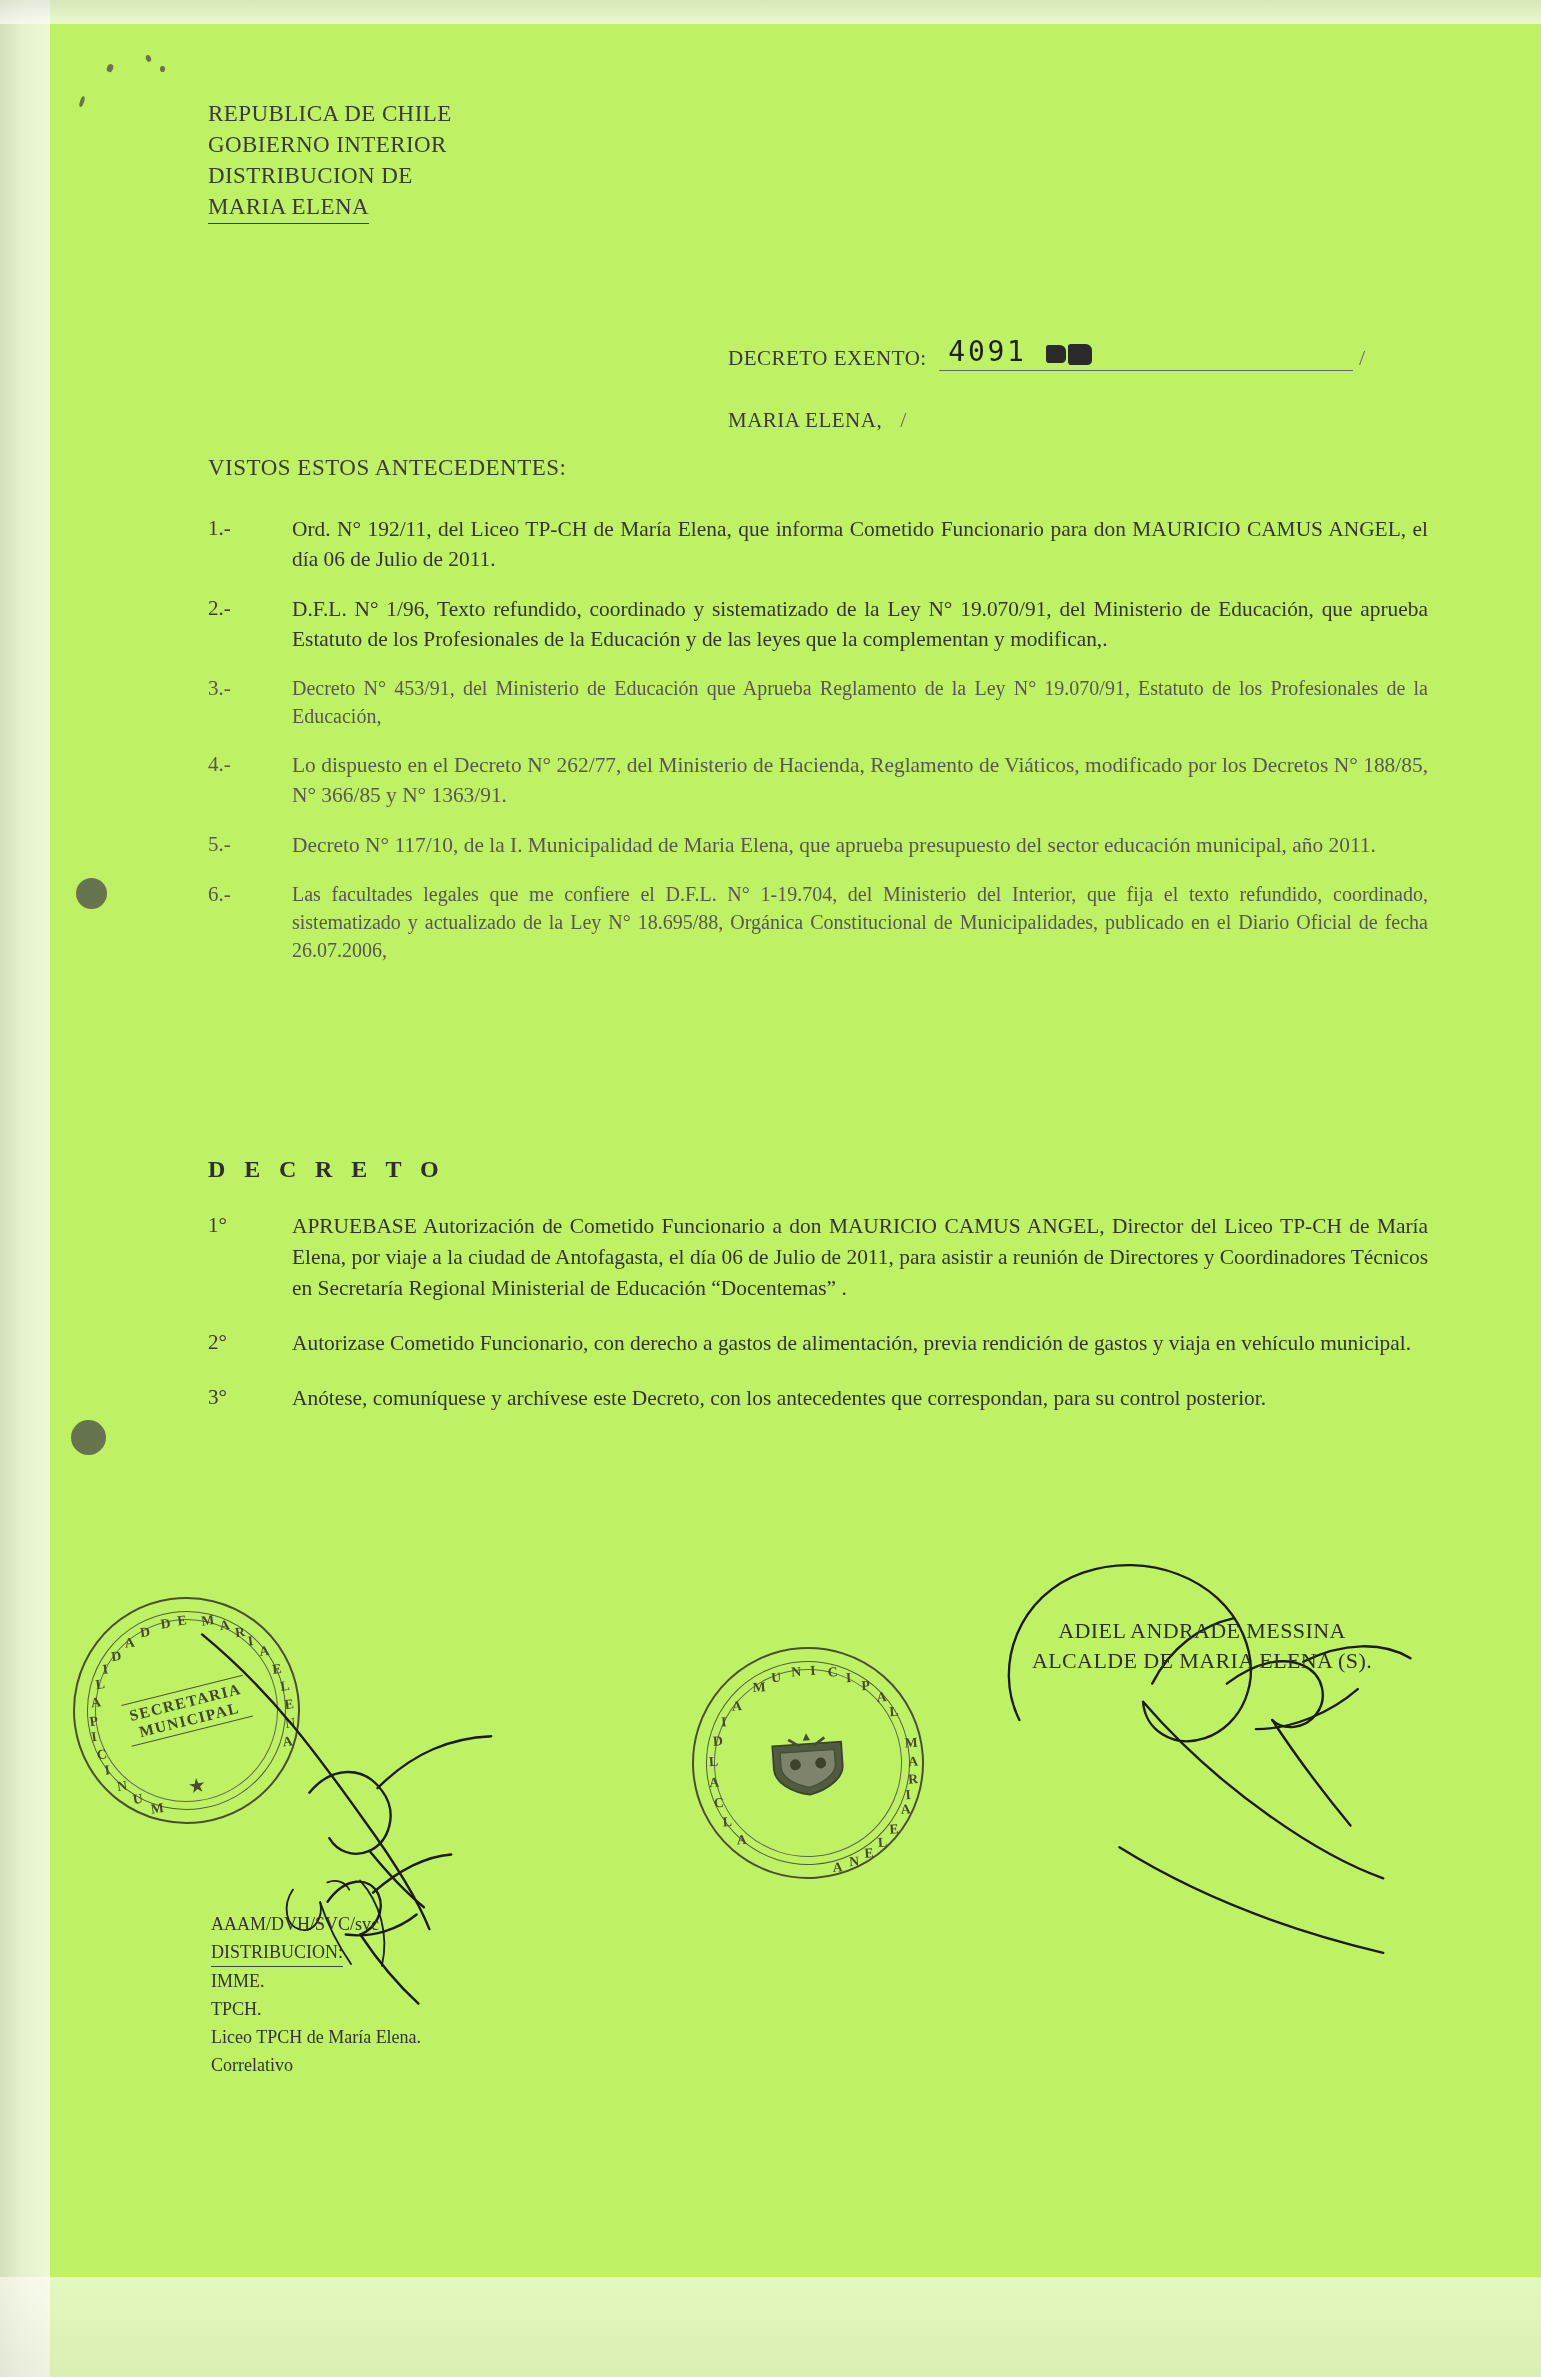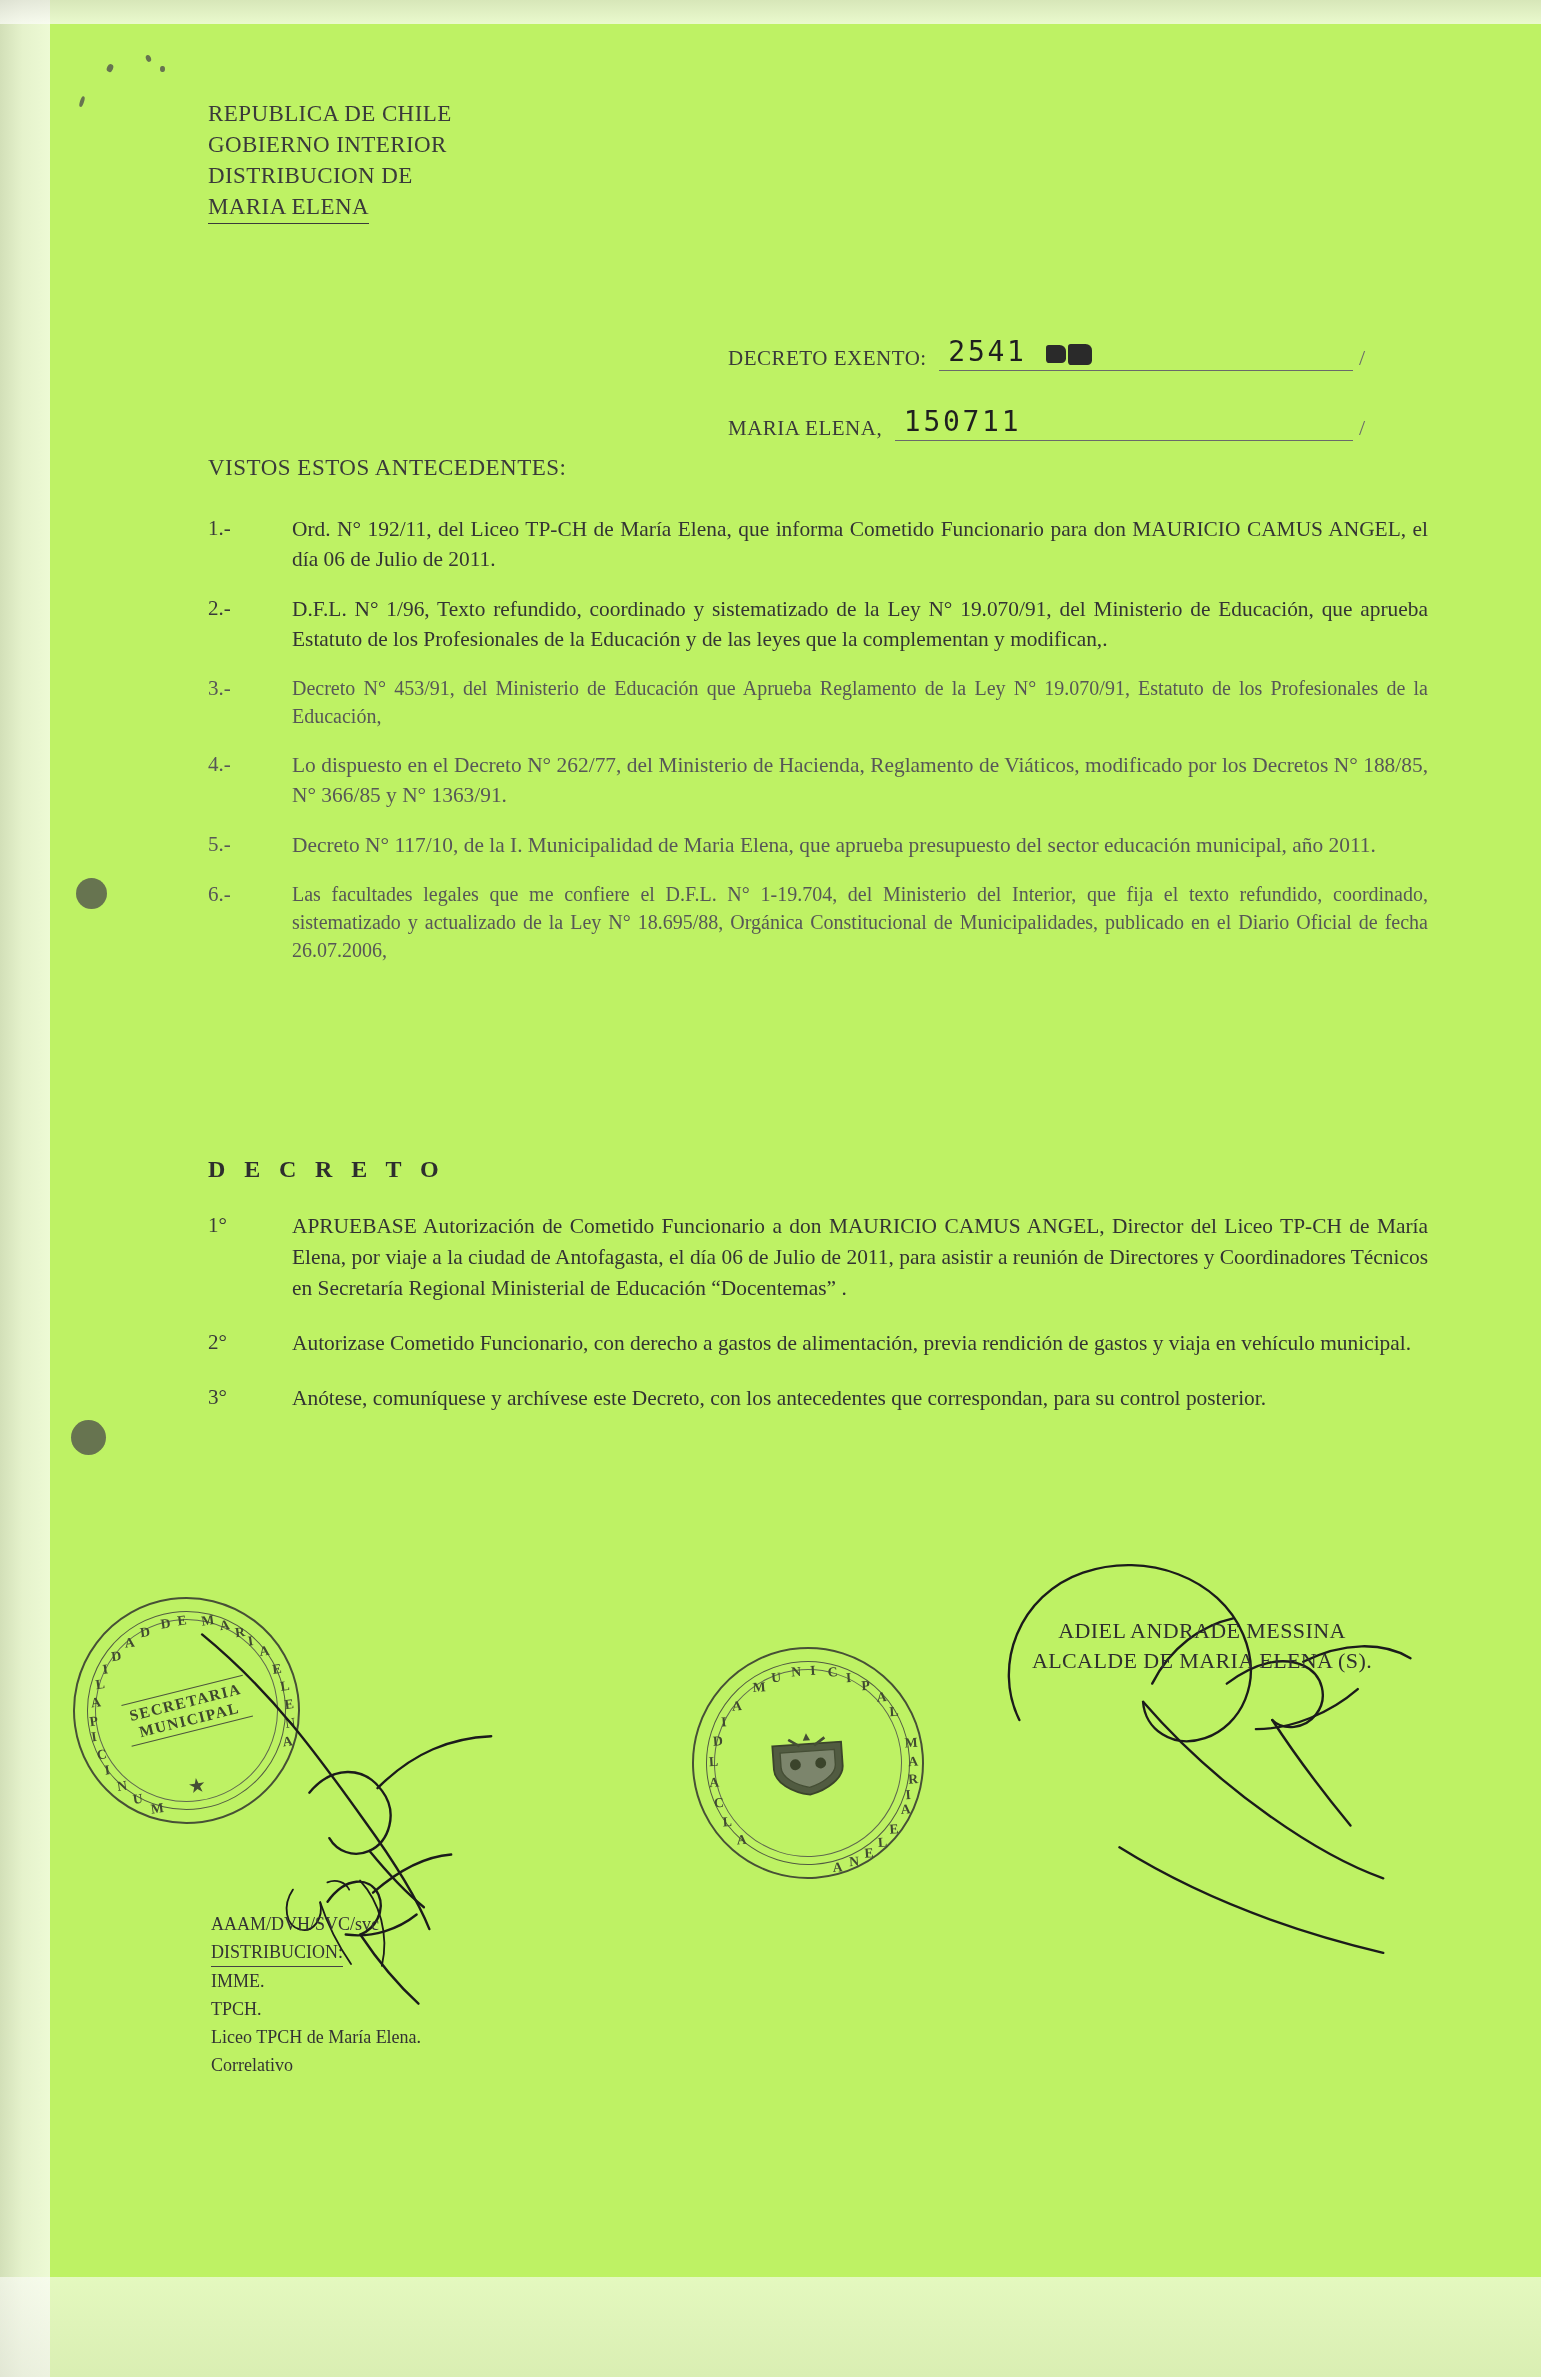--- a/index.html
+++ b/index.html
@@ -342,31 +342,28 @@
     <div>REPUBLICA DE CHILE</div>
     <div>GOBIERNO  INTERIOR</div>
     <div>DISTRIBUCION DE</div>
     <div><span class="underlined">MARIA ELENA</span></div>
   </div>
 
   <div class="decreto-block">
     <div class="dline">
       <div class="dlabel">DECRETO EXENTO:</div>
       <div class="dvalue-wrap">
-        <span class="dvalue">2541</span>
+        <span class="dvalue">4091</span>
         <span class="ink-blot" style="left:107px;bottom:7.3px;width:20px;height:18px;"></span>
         <span class="ink-blot" style="left:129px;bottom:5.5px;width:24px;height:21px;"></span>
       </div>
       <div class="dslash">/</div>
     </div>
     <div class="dline">
       <div class="dlabel">MARIA ELENA,</div>
-      <div class="dvalue-wrap">
-        <span class="dvalue">150711</span>
-      </div>
       <div class="dslash">/</div>
     </div>
   </div>
 
   <div class="vistos-title">VISTOS ESTOS ANTECEDENTES:</div>
 
   <div class="items">
     <div class="item">
       <div class="item-num">1.-</div>
       <div class="item-text">Ord. N° 192/11, del Liceo TP-CH de María Elena, que informa  Cometido  Funcionario para don MAURICIO CAMUS ANGEL, el  día 06 de Julio  de 2011.</div>

